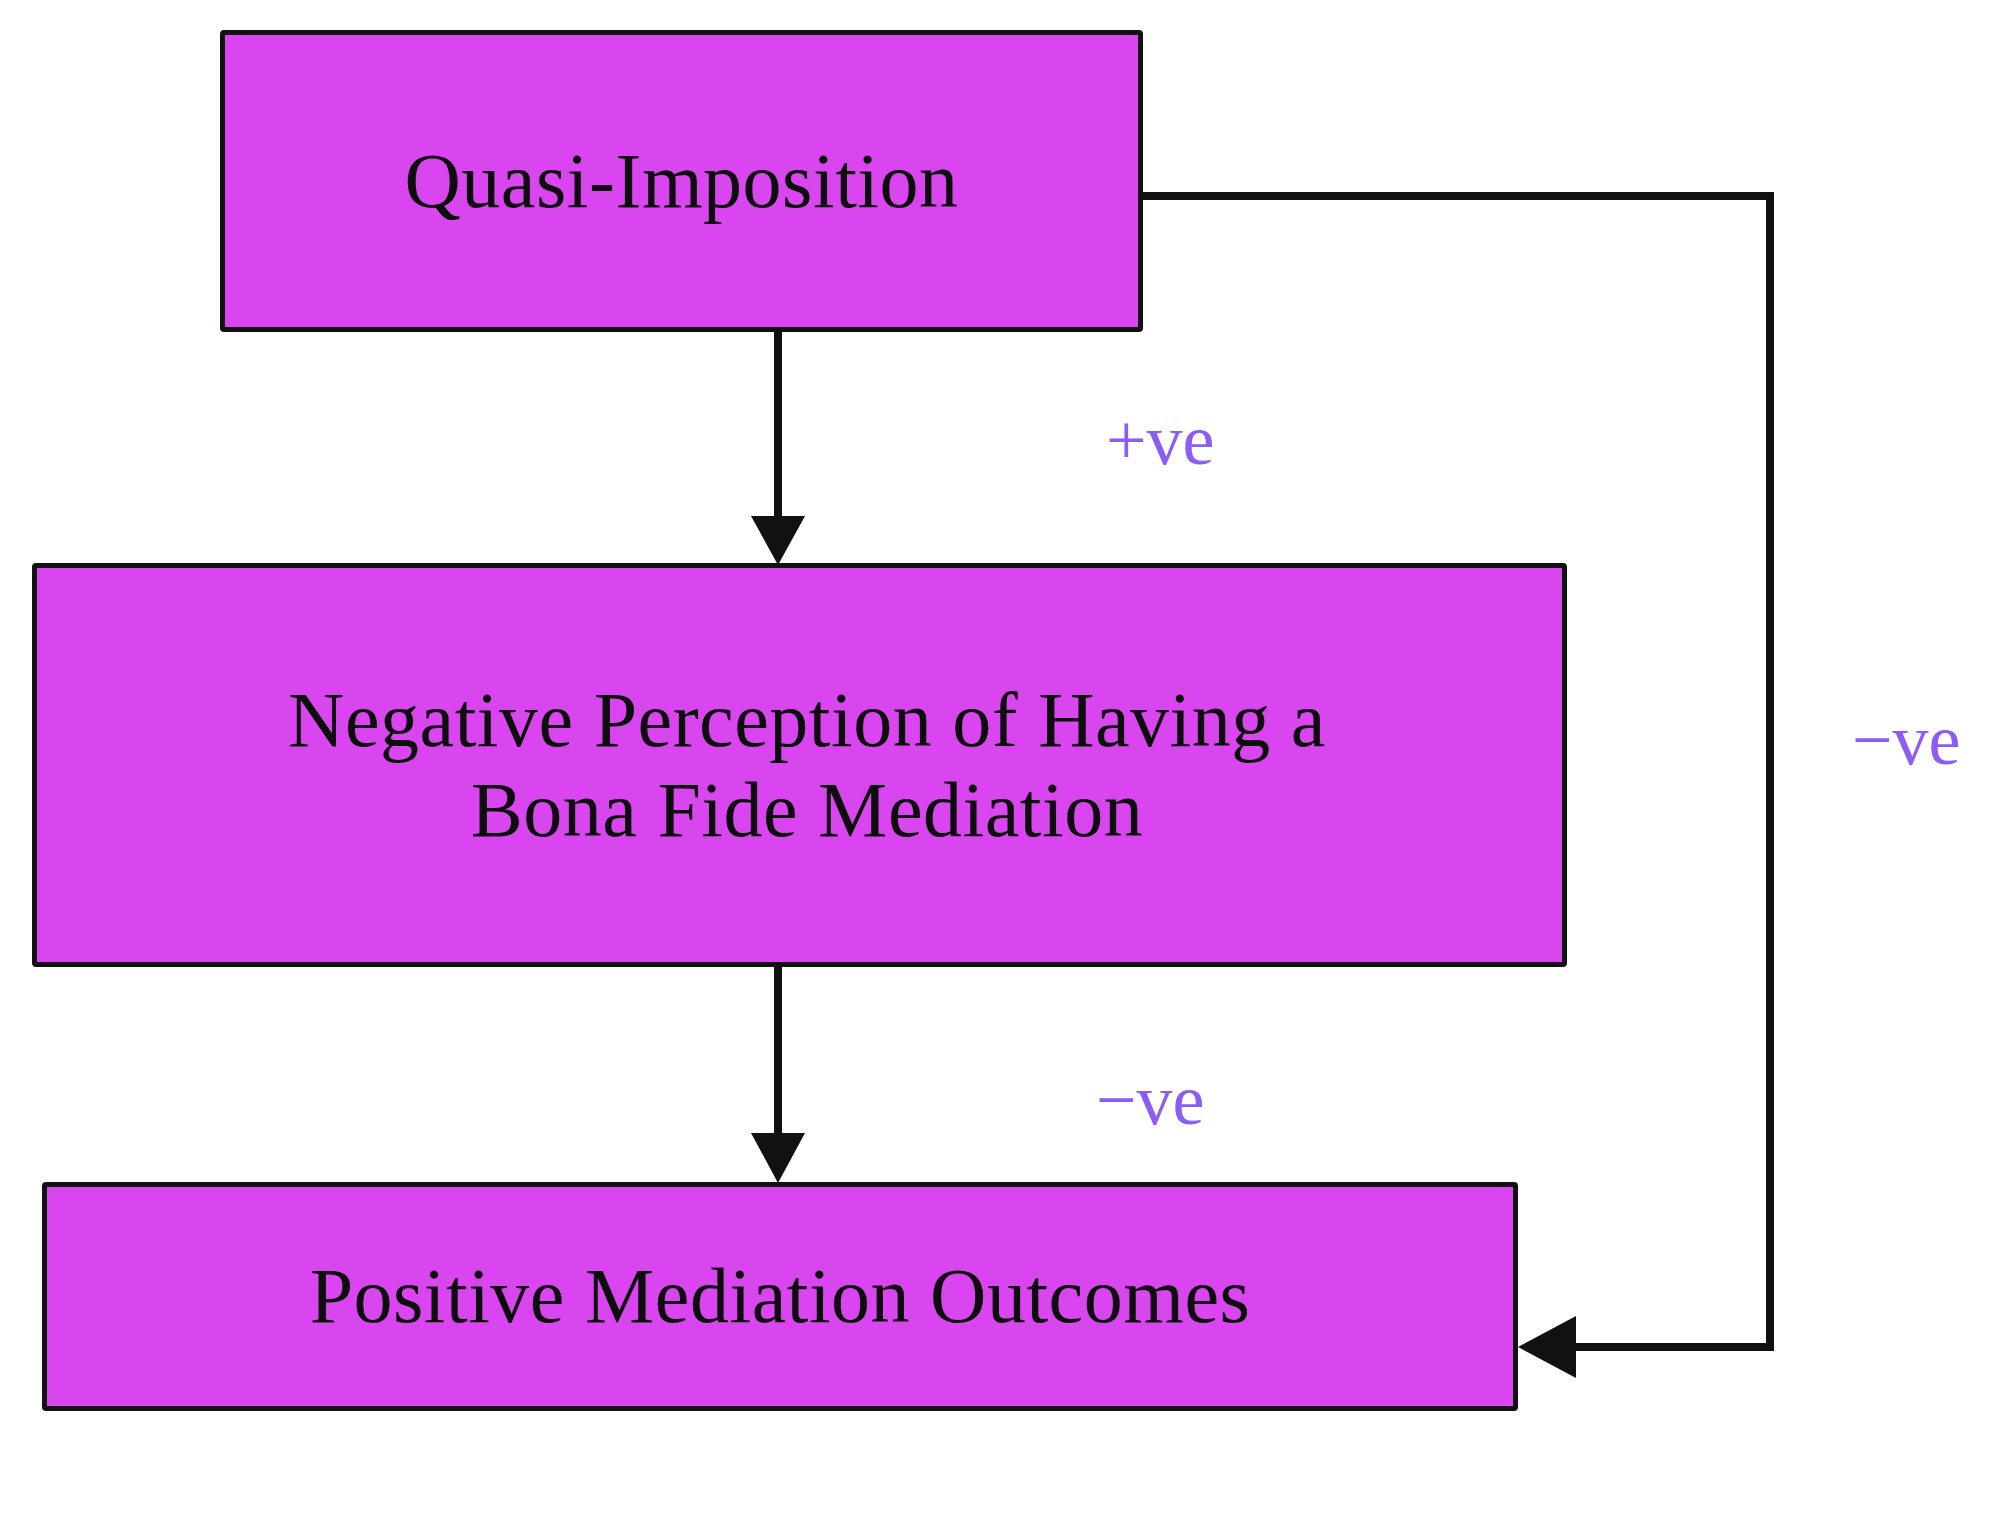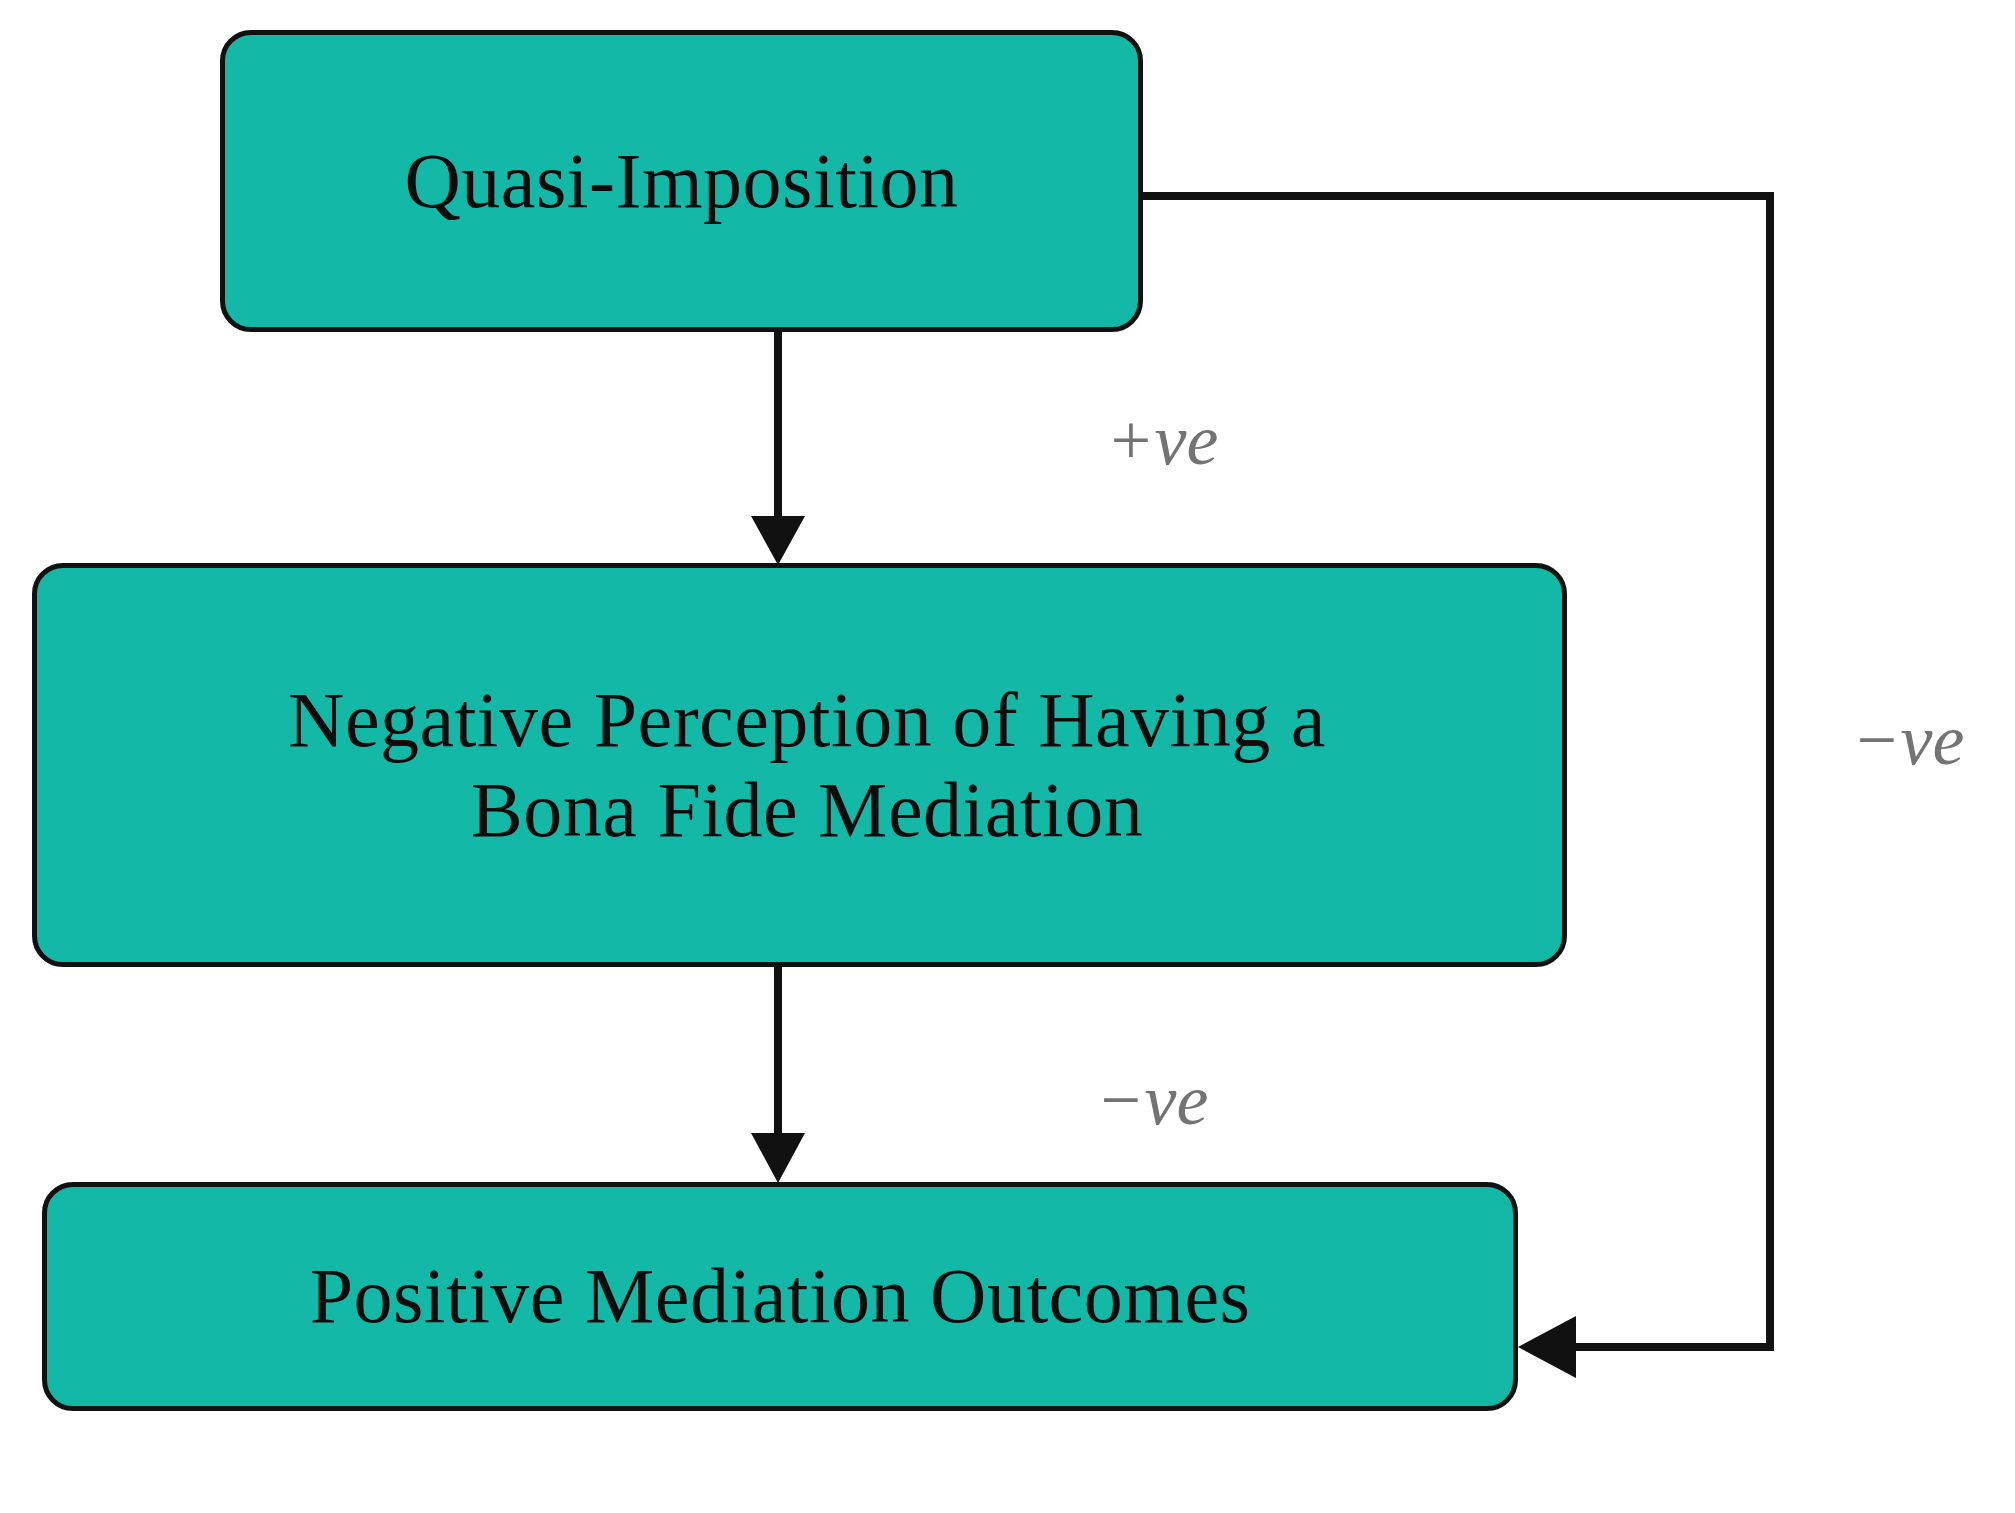--- a/index.html
+++ b/index.html
@@ -21,22 +21,22 @@
     position: absolute;
     left: 0;
     top: 0;
     width: 2015px;
     height: 1513px;
   }
   .node-box {
     position: absolute;
     box-sizing: border-box;
     border: 5px solid #111111;
-    border-radius: 31px;
-    background: #14b8a6;
+    border-radius: 4px;
+    background: #d946ef;
     display: flex;
     align-items: center;
     justify-content: center;
     text-align: center;
   }
   .node-label {
     font-family: "Liberation Serif", "DejaVu Serif", serif;
     font-size: 78px;
     line-height: 1.16;
     color: #0d0d0d;
@@ -60,24 +60,23 @@
   #node-positive-outcomes {
     left: 42px;
     top: 1182px;
     width: 1476px;
     height: 229px;
   }
   .edge-label {
     position: absolute;
     font-family: "Liberation Serif", "DejaVu Serif", serif;
     font-size: 72px;
-    color: #737373;
+    color: #8b5cf6;
     white-space: nowrap;
     line-height: 1;
-    font-style: italic;
   }
   #edge-label-plus-ve {
     left: 1106px;
     top: 404px;
   }
   #edge-label-minus-ve-mid {
     left: 1096px;
     top: 1064px;
   }
   #edge-label-minus-ve-feedback {

